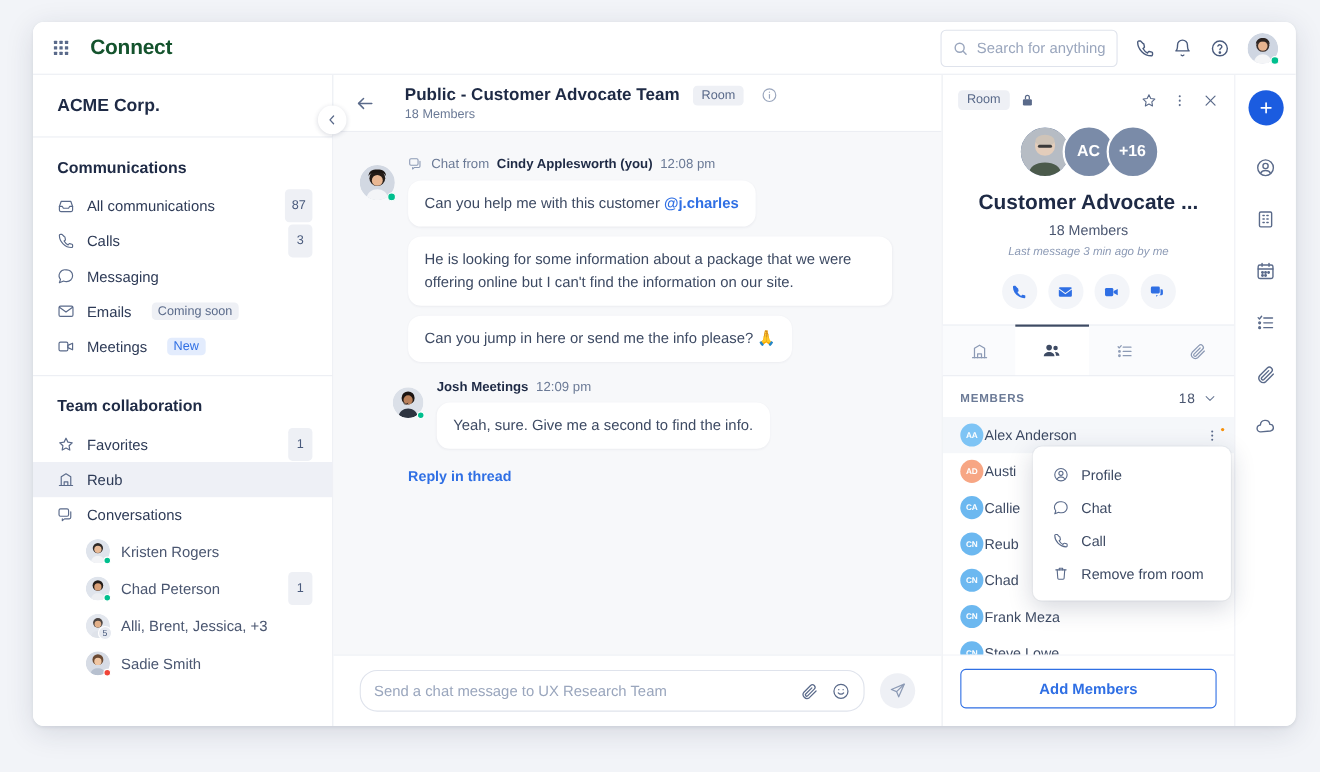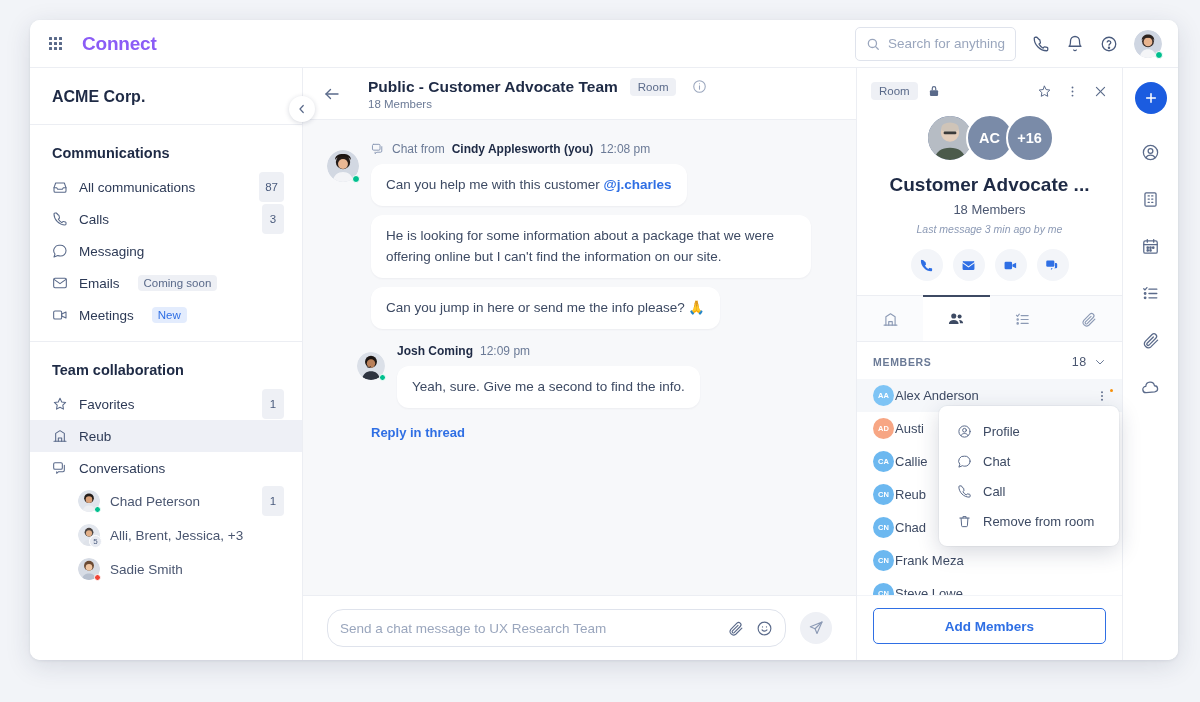--- a/index.html
+++ b/index.html
@@ -24,21 +24,21 @@
     height: 48px; flex: 0 0 48px;
     background: #fff;
     border-bottom: 1px solid #eceef3;
     display: flex; align-items: center;
     padding: 0 16px 0 8px;
     position: relative; z-index: 30;
   }
   .grid-icon { width: 34px; height: 34px; display:flex; align-items:center; justify-content:center; cursor:pointer; }
   .grid-icon .g { display: grid; grid-template-columns: repeat(3,3px); grid-template-rows: repeat(3,3px); gap: 2px; }
   .grid-icon .g i { background: #5a6a8a; width:3px; height:3px; display:block; border-radius:.5px; }
-  .brand { font-size: 19px; font-weight: bold; color: #8b5cf6; margin-left: 10px; letter-spacing: -.2px; }
+  .brand { font-size: 19px; font-weight: bold; color: #14532d; margin-left: 10px; letter-spacing: -.2px; }
   .topbar-right { margin-left: auto; display: flex; align-items: center; gap: 16px; }
   .search-box {
     width: 180px; height: 34px; border: 1px solid #dfe3ec; border-radius: 5px;
     display: flex; align-items: center; padding: 0 10px; gap: 8px; background: #fff;
     width: 180px;
   }
   .search-box { width: 161px; }
   .search-box input {
     border: none; outline: none; font-size: 13.5px; color: #5a6a8a;
     font-family: "Liberation Sans", sans-serif; background: transparent; width: 100%;
@@ -383,20 +383,39 @@
         <div class="sb-item">
           <span class="sb-ic">
             <svg width="16" height="16" viewBox="0 0 24 24" fill="none" stroke="#5a6a8a" stroke-width="1.6" stroke-linecap="round" stroke-linejoin="round">
                 <rect x="2.5" y="4" width="13" height="10" rx="2"></rect>
                 <path d="M7 17.5v2.5l3-2.5h6.5a2 2 0 0 0 2-2V8"></path>
               </svg>
           </span>
           <span class="sb-label">Conversations</span>
         </div>
 
+        <div class="sb-item conv-item">
+          <span class="conv-av">
+            <svg class="fauxav" viewBox="0 0 40 40">
+                <defs>
+                  <clipPath id="c1">
+                    <circle cx="20" cy="20" r="20"></circle>
+                  </clipPath>
+                </defs>
+                <g clip-path="url(#c1)">
+                  <rect width="40" height="40" fill="#dfe4ec"></rect>
+                  <circle cx="20" cy="15" r="8.5" fill="#2f2a28"></circle>
+                  <circle cx="20" cy="17" r="6" fill="#e9bb98"></circle>
+                  <path d="M8 40c1-9 6.5-12 12-12s11 3 12 12z" fill="#f2f3f6"></path>
+                </g>
+              </svg>
+            <span class="dot-online"></span>
+          </span>
+          <span class="sb-label">Kristen Rogers</span>
+        </div>
 
         <div class="sb-item conv-item">
           <span class="conv-av">
             <svg class="fauxav" viewBox="0 0 40 40">
                 <defs>
                   <clipPath id="c2">
                     <circle cx="20" cy="20" r="20"></circle>
                   </clipPath>
                 </defs>
                 <g clip-path="url(#c2)">
@@ -538,21 +557,21 @@
                   <circle cx="20" cy="14" r="8.5" fill="#1c1512"></circle>
                   <circle cx="20" cy="16.5" r="6" fill="#b9805a"></circle>
                   <path d="M14 20.5c1.5 2 4.5 2 6 0" stroke="#2c2320" stroke-width="1.2" fill="none"></path>
                   <path d="M7 40c1-9 7-12.5 13-12.5S32 31 33 40z" fill="#2e3440"></path>
                 </g>
               </svg>
             <span class="dot-online" style="width:7px;height:7px;"></span>
           </div>
           <div class="msg-body">
             <div class="msg-meta">
-              <span class="who">Josh Coming</span>
+              <span class="who">Josh Meetings</span>
               <span>12:09 pm</span>
             </div>
             <div class="bubble">Yeah, sure. Give me a second to find the info.</div>
           </div>
         </div>
 
         <div style="padding-left:44px;">
           <span class="reply-link">Reply in thread</span>
         </div>
       </div>

